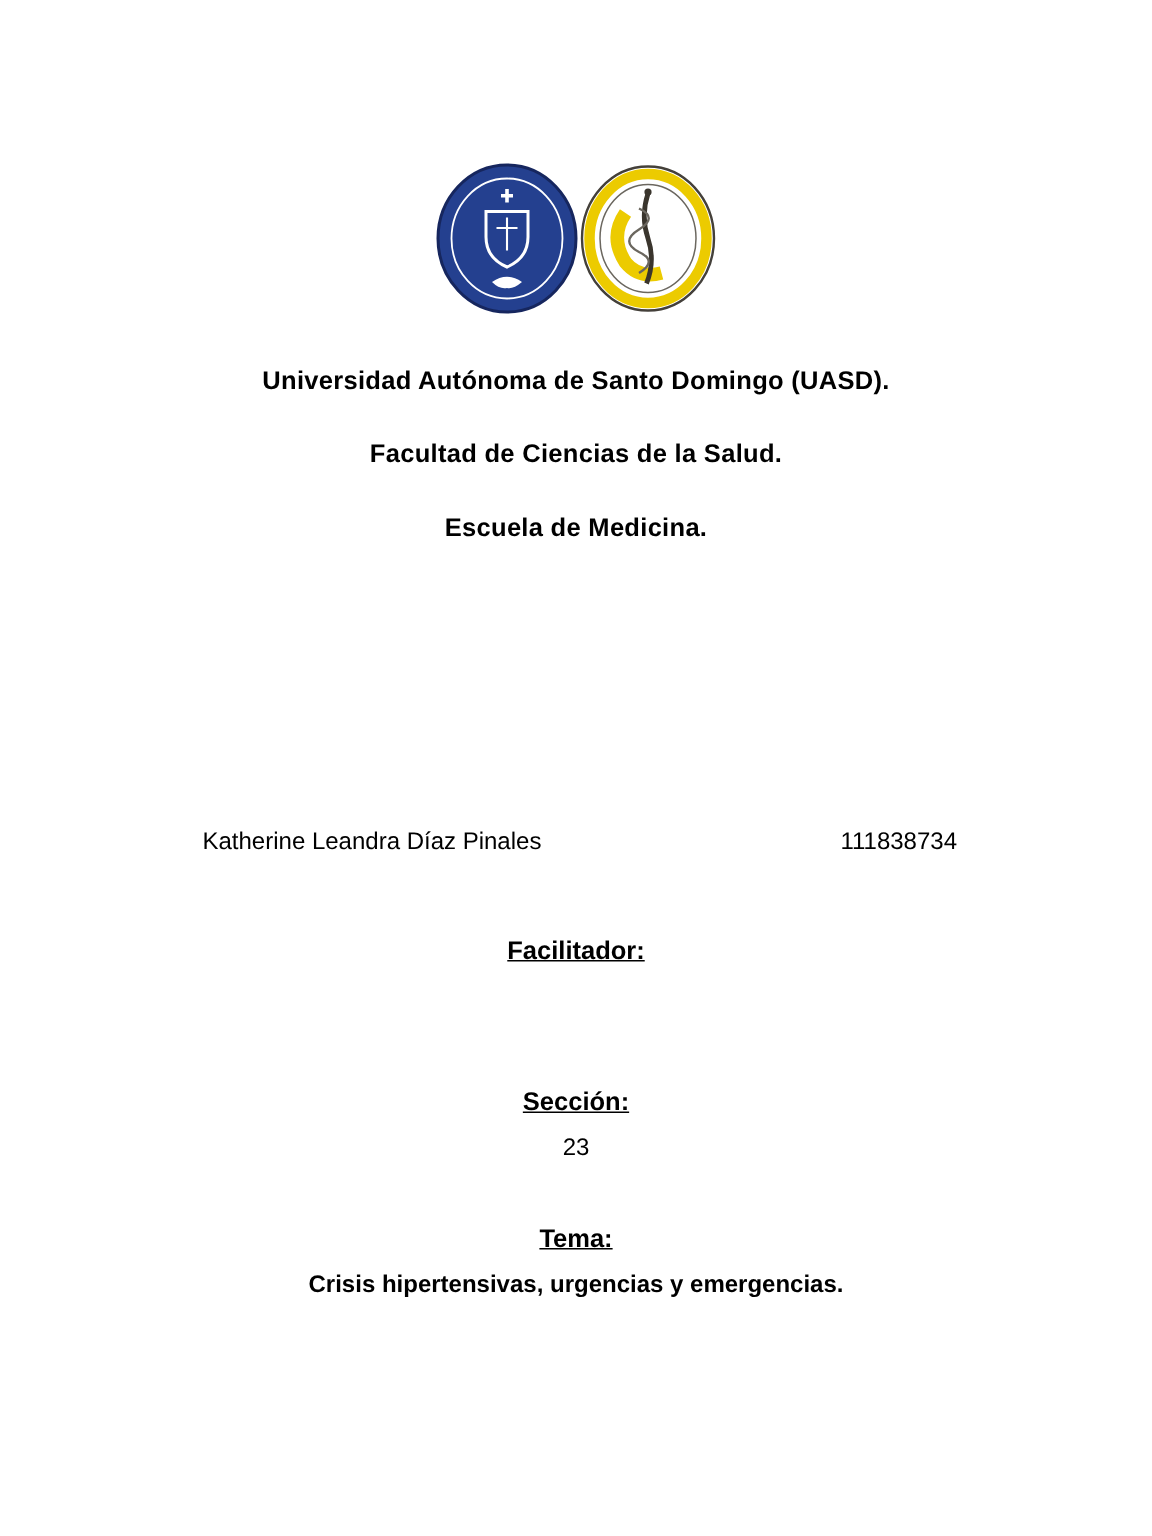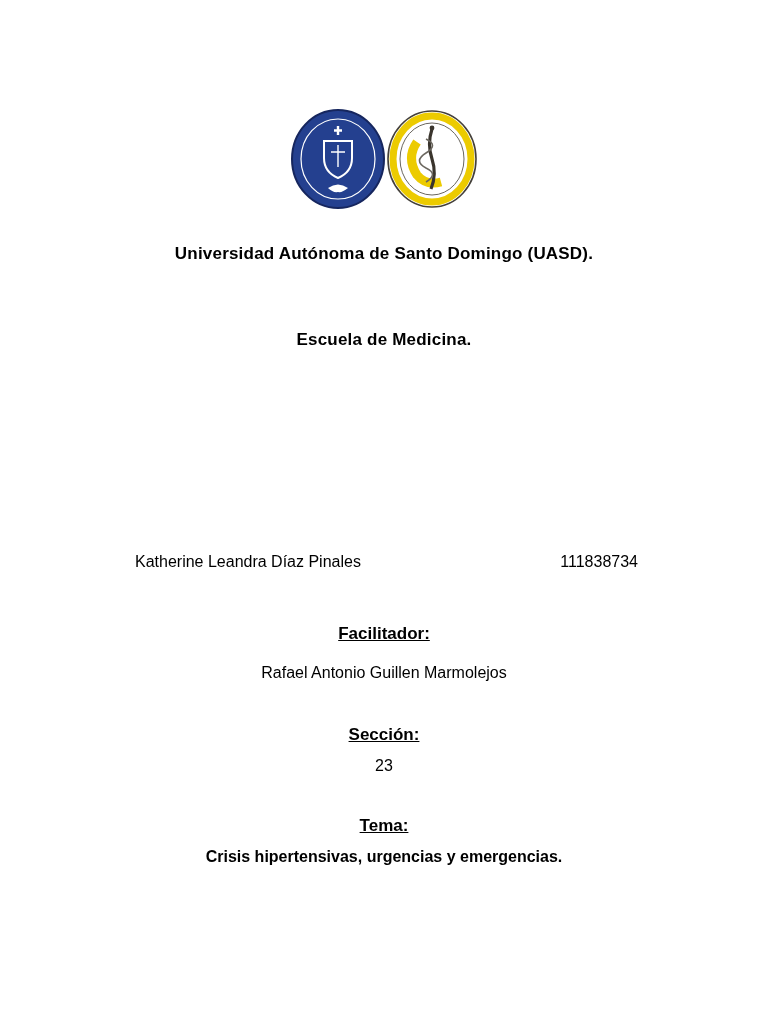--- a/index.html
+++ b/index.html
@@ -57,21 +57,21 @@
     left: 135px;
     right: 130px;
     display: flex;
     justify-content: space-between;
     align-items: center;
     font-size: 16px;
   }
   
   #uni-line    { top: 244px; }
   #fac-line    { top: 293px; }
-  #esc-line    { top: 330px; }
+  #esc-line    { top: 342px; }
   #eme-line    { top: 368px; }
   #sus-head    { top: 479px; }
   #stu-row     { top: 553px; }
   #fab-head    { top: 624px; }
   #fab-name    { top: 664px; }
   #sec-head    { top: 725px; }
   #sec-val     { top: 757px; }
   #tem-head    { top: 816px; }
   #tem-val     { top: 848px; }
 </style>
@@ -98,30 +98,30 @@
         <ellipse cx="46" cy="50" rx="32" ry="36" fill="#ffffff" stroke="#6b675f" stroke-width="1"></ellipse>
         <path d="M31 33 q-11 16 0 33 q9 11 24 7" fill="none" stroke="#eccb00" stroke-width="9"></path>
         <path d="M46 20 q-5 15 0 30 q5 15 -1 30" fill="none" stroke="#3a352d" stroke-width="3.2"></path>
         <path d="M40 30 q13 6 0 14 q-13 8 0 15 q13 6 0 14" fill="none" stroke="#6b675f" stroke-width="1.6"></path>
         <circle cx="46" cy="19" r="2.4" fill="#3a352d"></circle>
       </svg>
     </span>
   </div>
 
   <p id="uni-line" class="line title-line">Universidad Autónoma de Santo Domingo (UASD).</p>
+  <p id="fac-line" class="line title-line">Facultad de Ciencias de la Salud.</p>
   <p id="esc-line" class="line title-line">Escuela de Medicina.</p>
 
 
   <div id="stu-row" class="student-row">
     <span class="body-line">Katherine Leandra Díaz Pinales</span>
     <span class="body-line">111838734</span>
   </div>
 
   <p id="fab-head" class="line section-heading">Facilitador:</p>
-  <p id="fab-name" class="line body-line">Rafael Antonio Guillen Marmolejos</p>
 
   <p id="sec-head" class="line section-heading">Sección:</p>
   <p id="sec-val" class="line body-line">23</p>
 
   <p id="tem-head" class="line section-heading">Tema:</p>
   <p id="tem-val" class="line tema-line">Crisis hipertensivas, urgencias y emergencias.</p>
 
 </div>
 
 </body></html>

